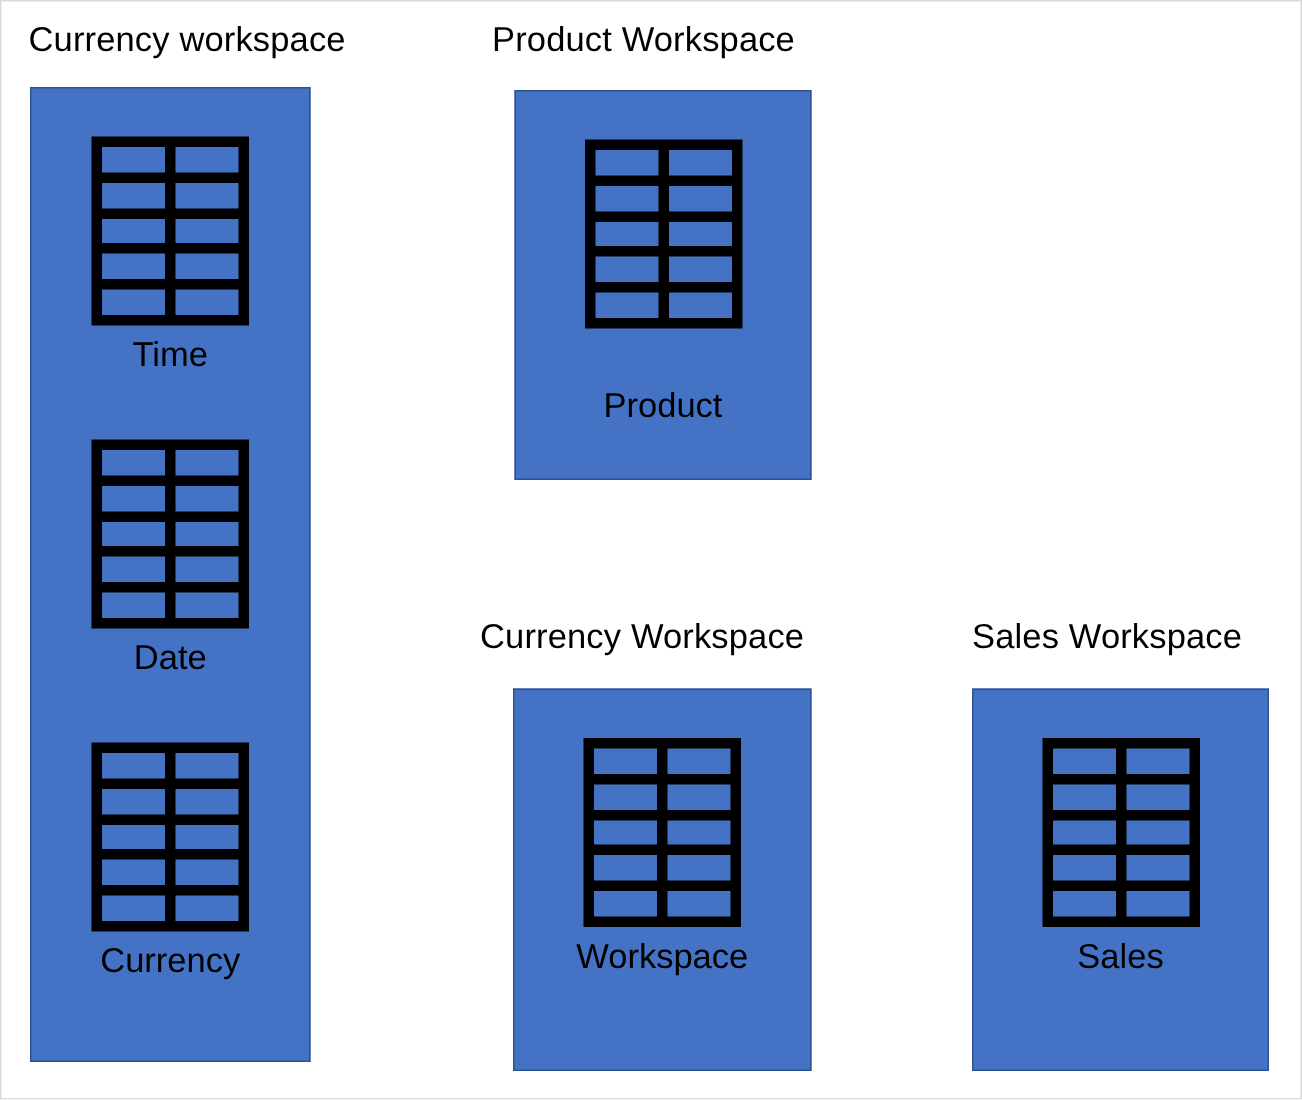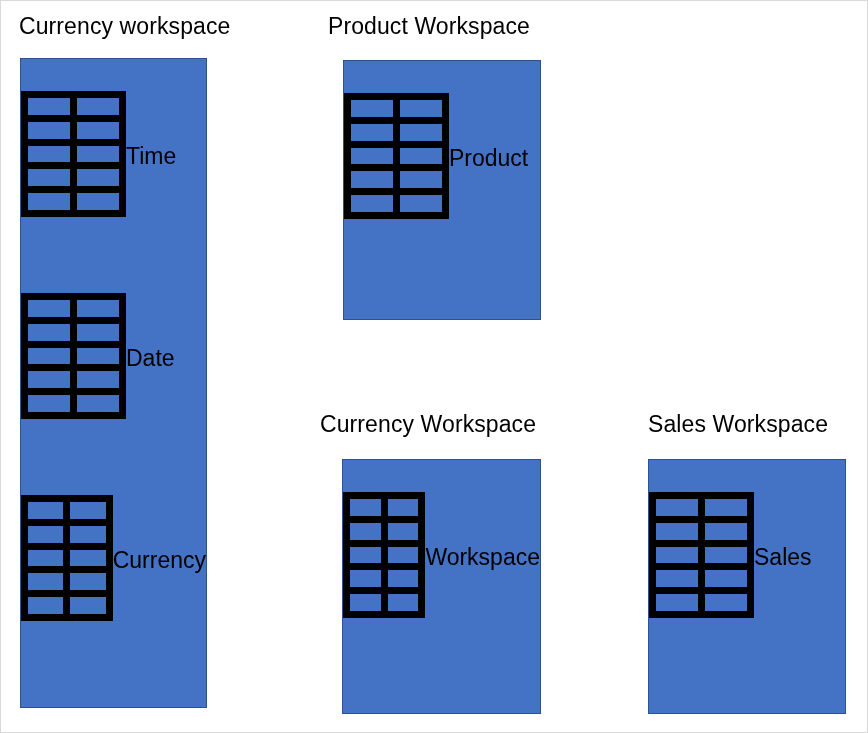--- a/index.html
+++ b/index.html
@@ -41,21 +41,21 @@
     background: #4472C4;
     border: 1px solid #2E528F;
   }
 
   
   .entity {
     position: absolute;
     width: 100%;
     left: 0;
     display: flex;
-    flex-direction: row;
+    flex-direction: column;
     align-items: center;
   }
 
   .entity-caption {
     font-size: 23px;
     line-height: 30px;
     color: #000000;
     white-space: nowrap;
     margin-top: 4px;
   }
@@ -131,72 +131,72 @@
         <div class="cell"></div>
       </div>
       <div class="entity-caption">Date</div>
     </div>
   </div>
 
   <div class="ws-title" style="left:327px; top:11px;text-align:right;">Product Workspace</div>
 
   <div class="ws-panel" id="panel-product" style="left:342px; top:59px; width:198px; height:260px;">
 
+    <div class="entity" style="top:32px;gap:32px;">
+      <div class="table-icon">
+        <div class="cell"></div>
+        <div class="cell"></div>
+        <div class="cell"></div>
+        <div class="cell"></div>
+        <div class="cell"></div>
+        <div class="cell"></div>
+        <div class="cell"></div>
+        <div class="cell"></div>
+        <div class="cell"></div>
+        <div class="cell"></div>
+      </div>
+      <div class="entity-caption">Product</div>
+    </div>
+  </div>
+
+  <div class="ws-title" style="left:319px; top:409px;">Currency Workspace</div>
+
+  <div class="ws-panel" id="panel-inventory" style="left:341px; top:458px; width:199px; height:255px;">
+
     <div class="entity" style="top:32px;">
       <div class="table-icon">
         <div class="cell"></div>
         <div class="cell"></div>
         <div class="cell"></div>
         <div class="cell"></div>
         <div class="cell"></div>
         <div class="cell"></div>
         <div class="cell"></div>
         <div class="cell"></div>
         <div class="cell"></div>
         <div class="cell"></div>
       </div>
-      <div class="entity-caption">Product</div>
-    </div>
-  </div>
-
-  <div class="ws-title" style="left:319px; top:409px;">Currency Workspace</div>
-
-  <div class="ws-panel" id="panel-inventory" style="left:341px; top:458px; width:199px; height:255px;">
+      <div class="entity-caption">Workspace</div>
+    </div>
+  </div>
+
+  <div class="ws-title" style="left:647px; top:409px;">Sales Workspace</div>
+
+  <div class="ws-panel" id="panel-sales" style="left:647px; top:458px; width:198px; height:255px;">
 
     <div class="entity" style="top:32px;">
       <div class="table-icon">
         <div class="cell"></div>
         <div class="cell"></div>
         <div class="cell"></div>
         <div class="cell"></div>
         <div class="cell"></div>
         <div class="cell"></div>
         <div class="cell"></div>
         <div class="cell"></div>
         <div class="cell"></div>
         <div class="cell"></div>
       </div>
-      <div class="entity-caption">Workspace</div>
-    </div>
-  </div>
-
-  <div class="ws-title" style="left:647px; top:409px;">Sales Workspace</div>
-
-  <div class="ws-panel" id="panel-sales" style="left:647px; top:458px; width:198px; height:255px;">
-
-    <div class="entity" style="top:32px;">
-      <div class="table-icon">
-        <div class="cell"></div>
-        <div class="cell"></div>
-        <div class="cell"></div>
-        <div class="cell"></div>
-        <div class="cell"></div>
-        <div class="cell"></div>
-        <div class="cell"></div>
-        <div class="cell"></div>
-        <div class="cell"></div>
-        <div class="cell"></div>
-      </div>
       <div class="entity-caption">Sales</div>
     </div>
   </div>
 
 </div>
 
 </body></html>

